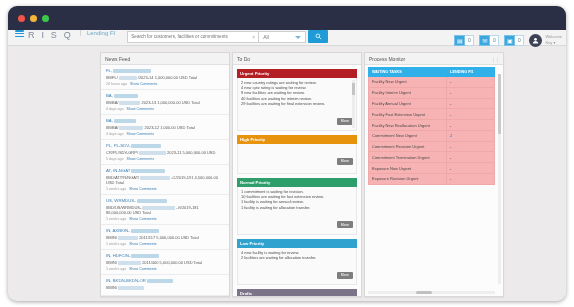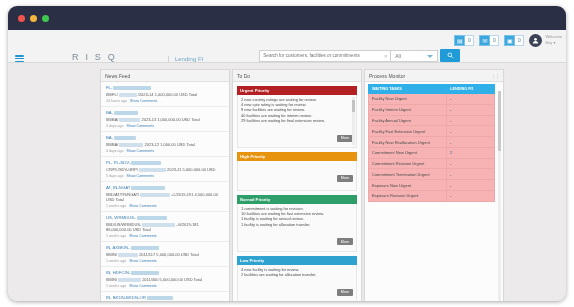--- a/index.html
+++ b/index.html
@@ -27,28 +27,27 @@
     align-items: center;
     padding-left: 10px;
   }
   .dot { width: 7px; height: 7px; border-radius: 50%; margin-right: 5px; }
   .dot.red { background: #f1544a; }
   .dot.yellow { background: #f2b63c; }
   .dot.green { background: #3ec74e; }
 
   
   #navbar {
-    height: 33px;
+    height: 16px;
     background: #f3f3f3;
     border-bottom: 1px solid #d9d9d9;
     display: flex;
-    align-items: flex-end;
+    align-items: flex-start;
     padding: 0 4px;
     position: relative;
-    gap: 44px;
   }
   #hamburger {
     width: 9px; height: 7px;
     margin: 0 4px 0 3px;
     display: flex; flex-direction: column; justify-content: space-between;
   }
   #hamburger span { display:block; height: 1.5px; background: #2196d4; border-radius: 1px;}
   #brand {
     font-size: 9px; letter-spacing: 2.2px; color: #7e8a99;
     font-weight: 400; padding-right: 5px;

